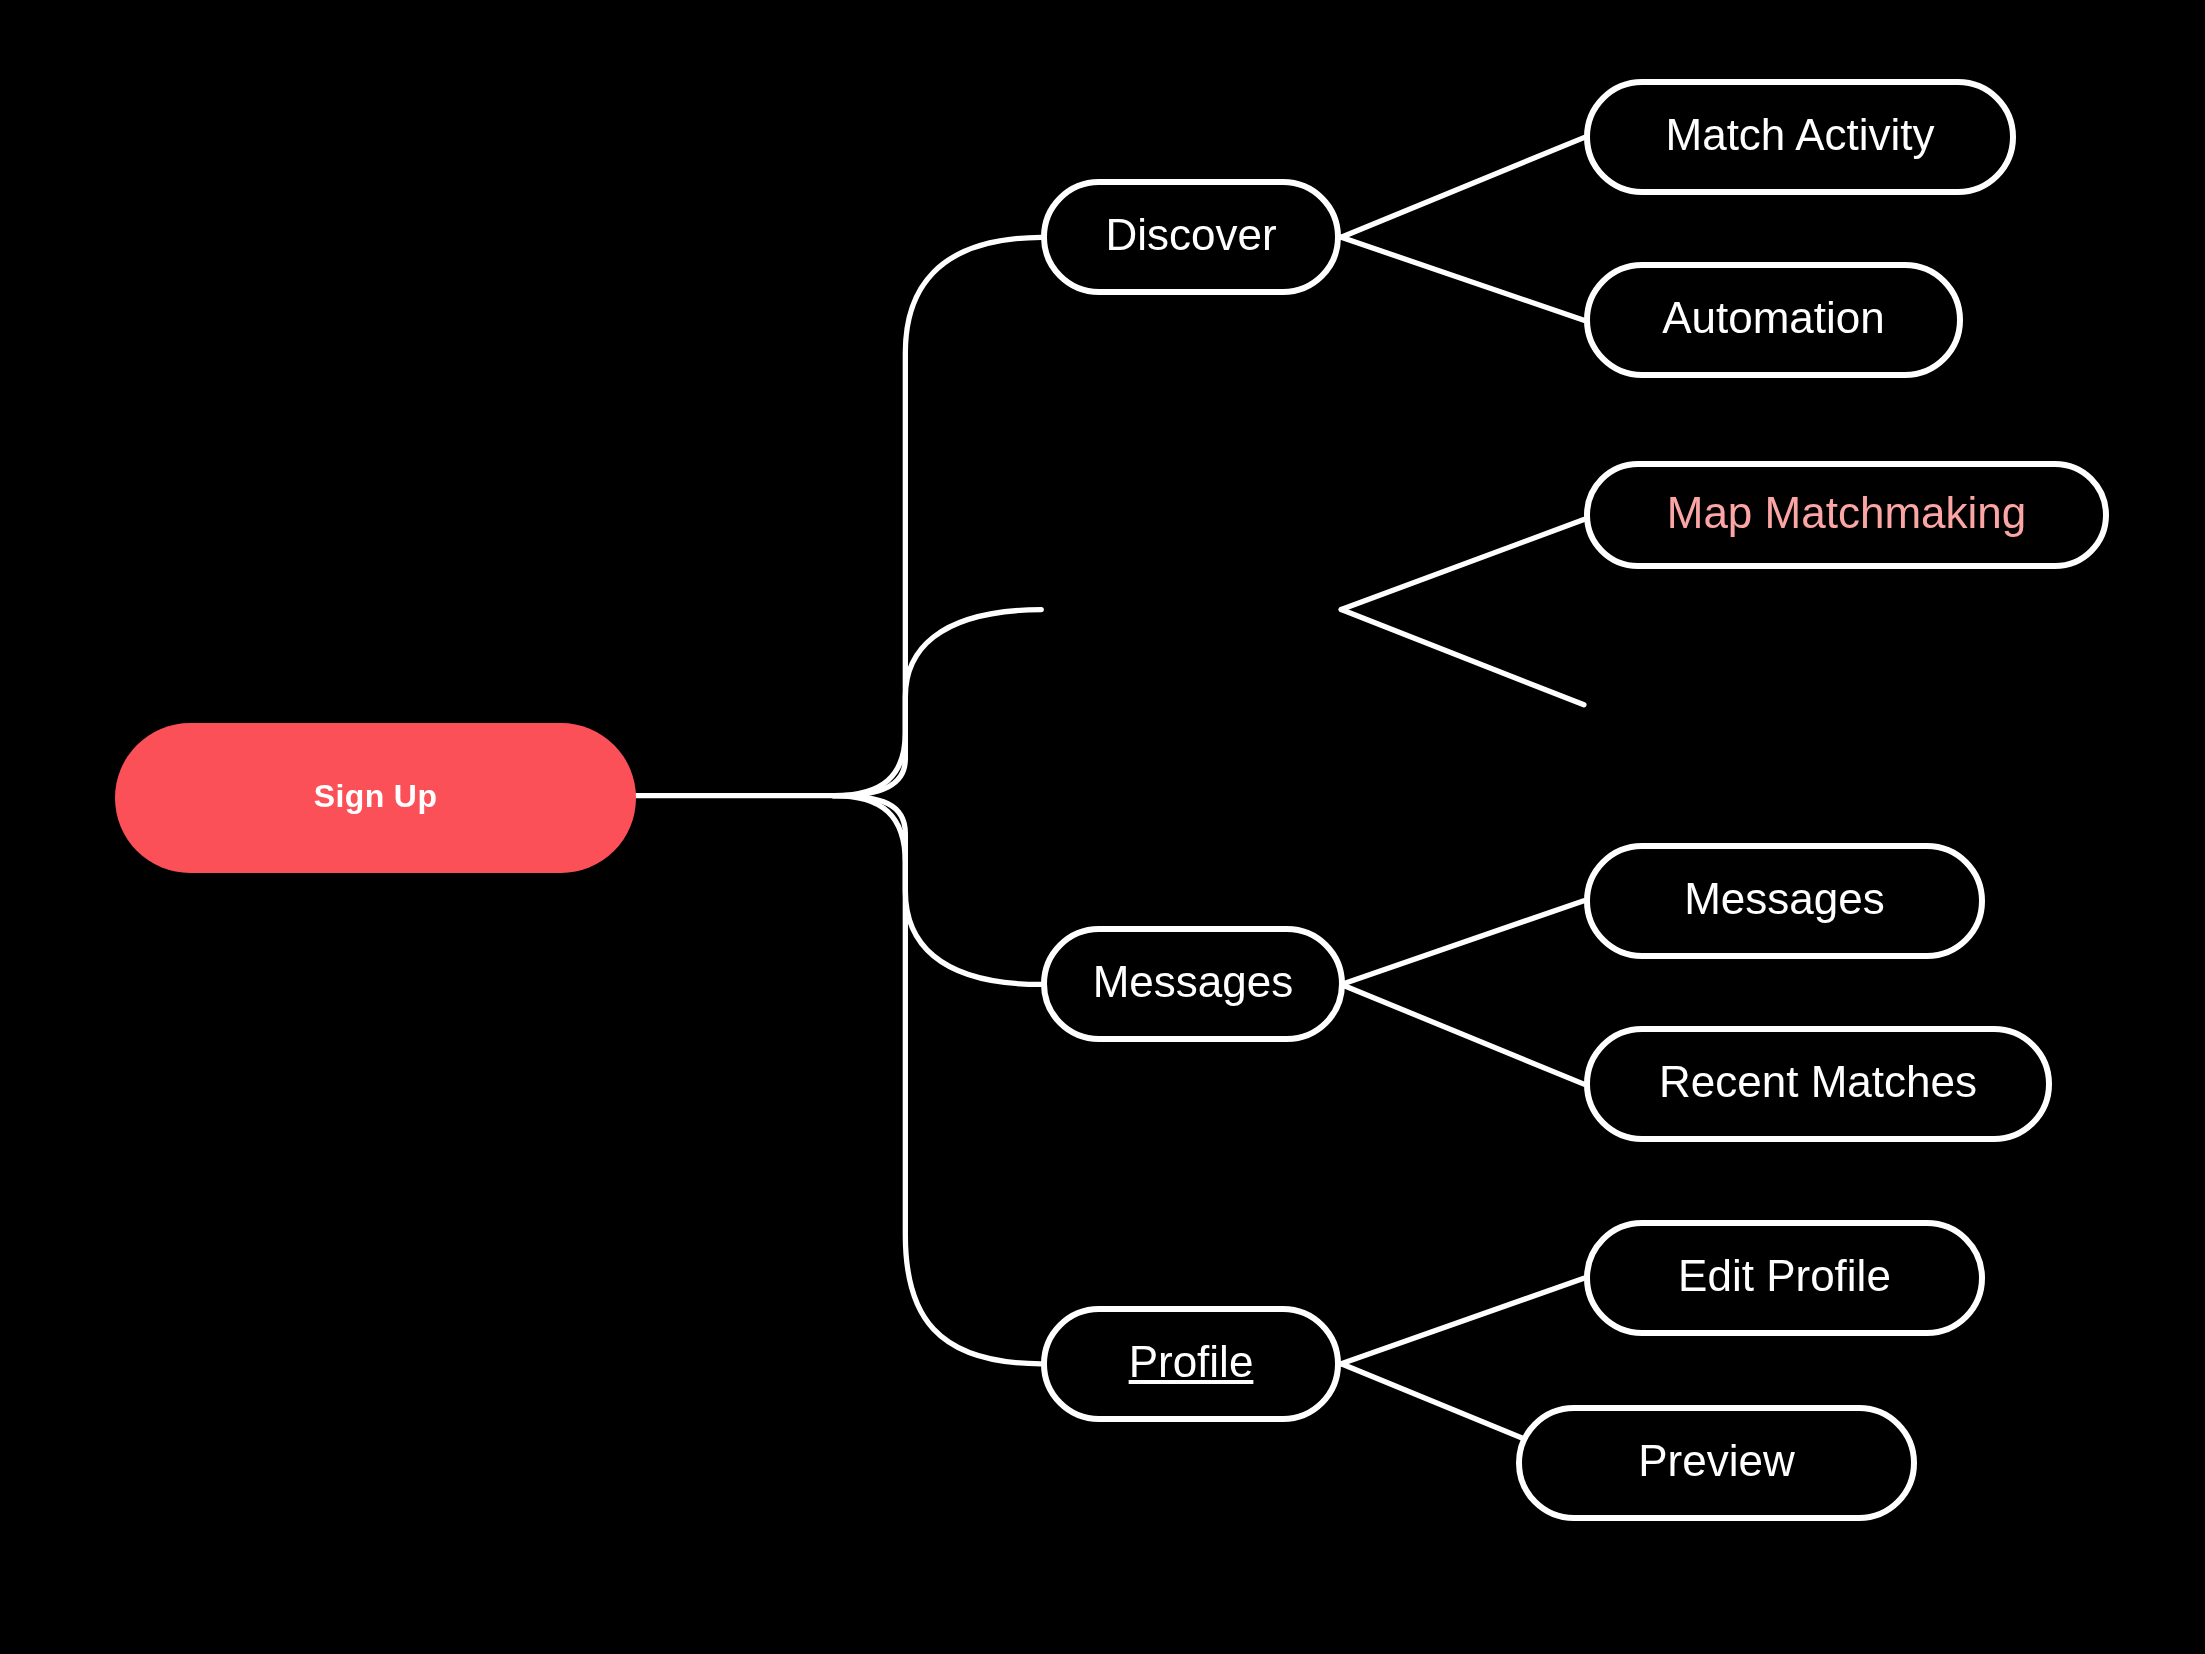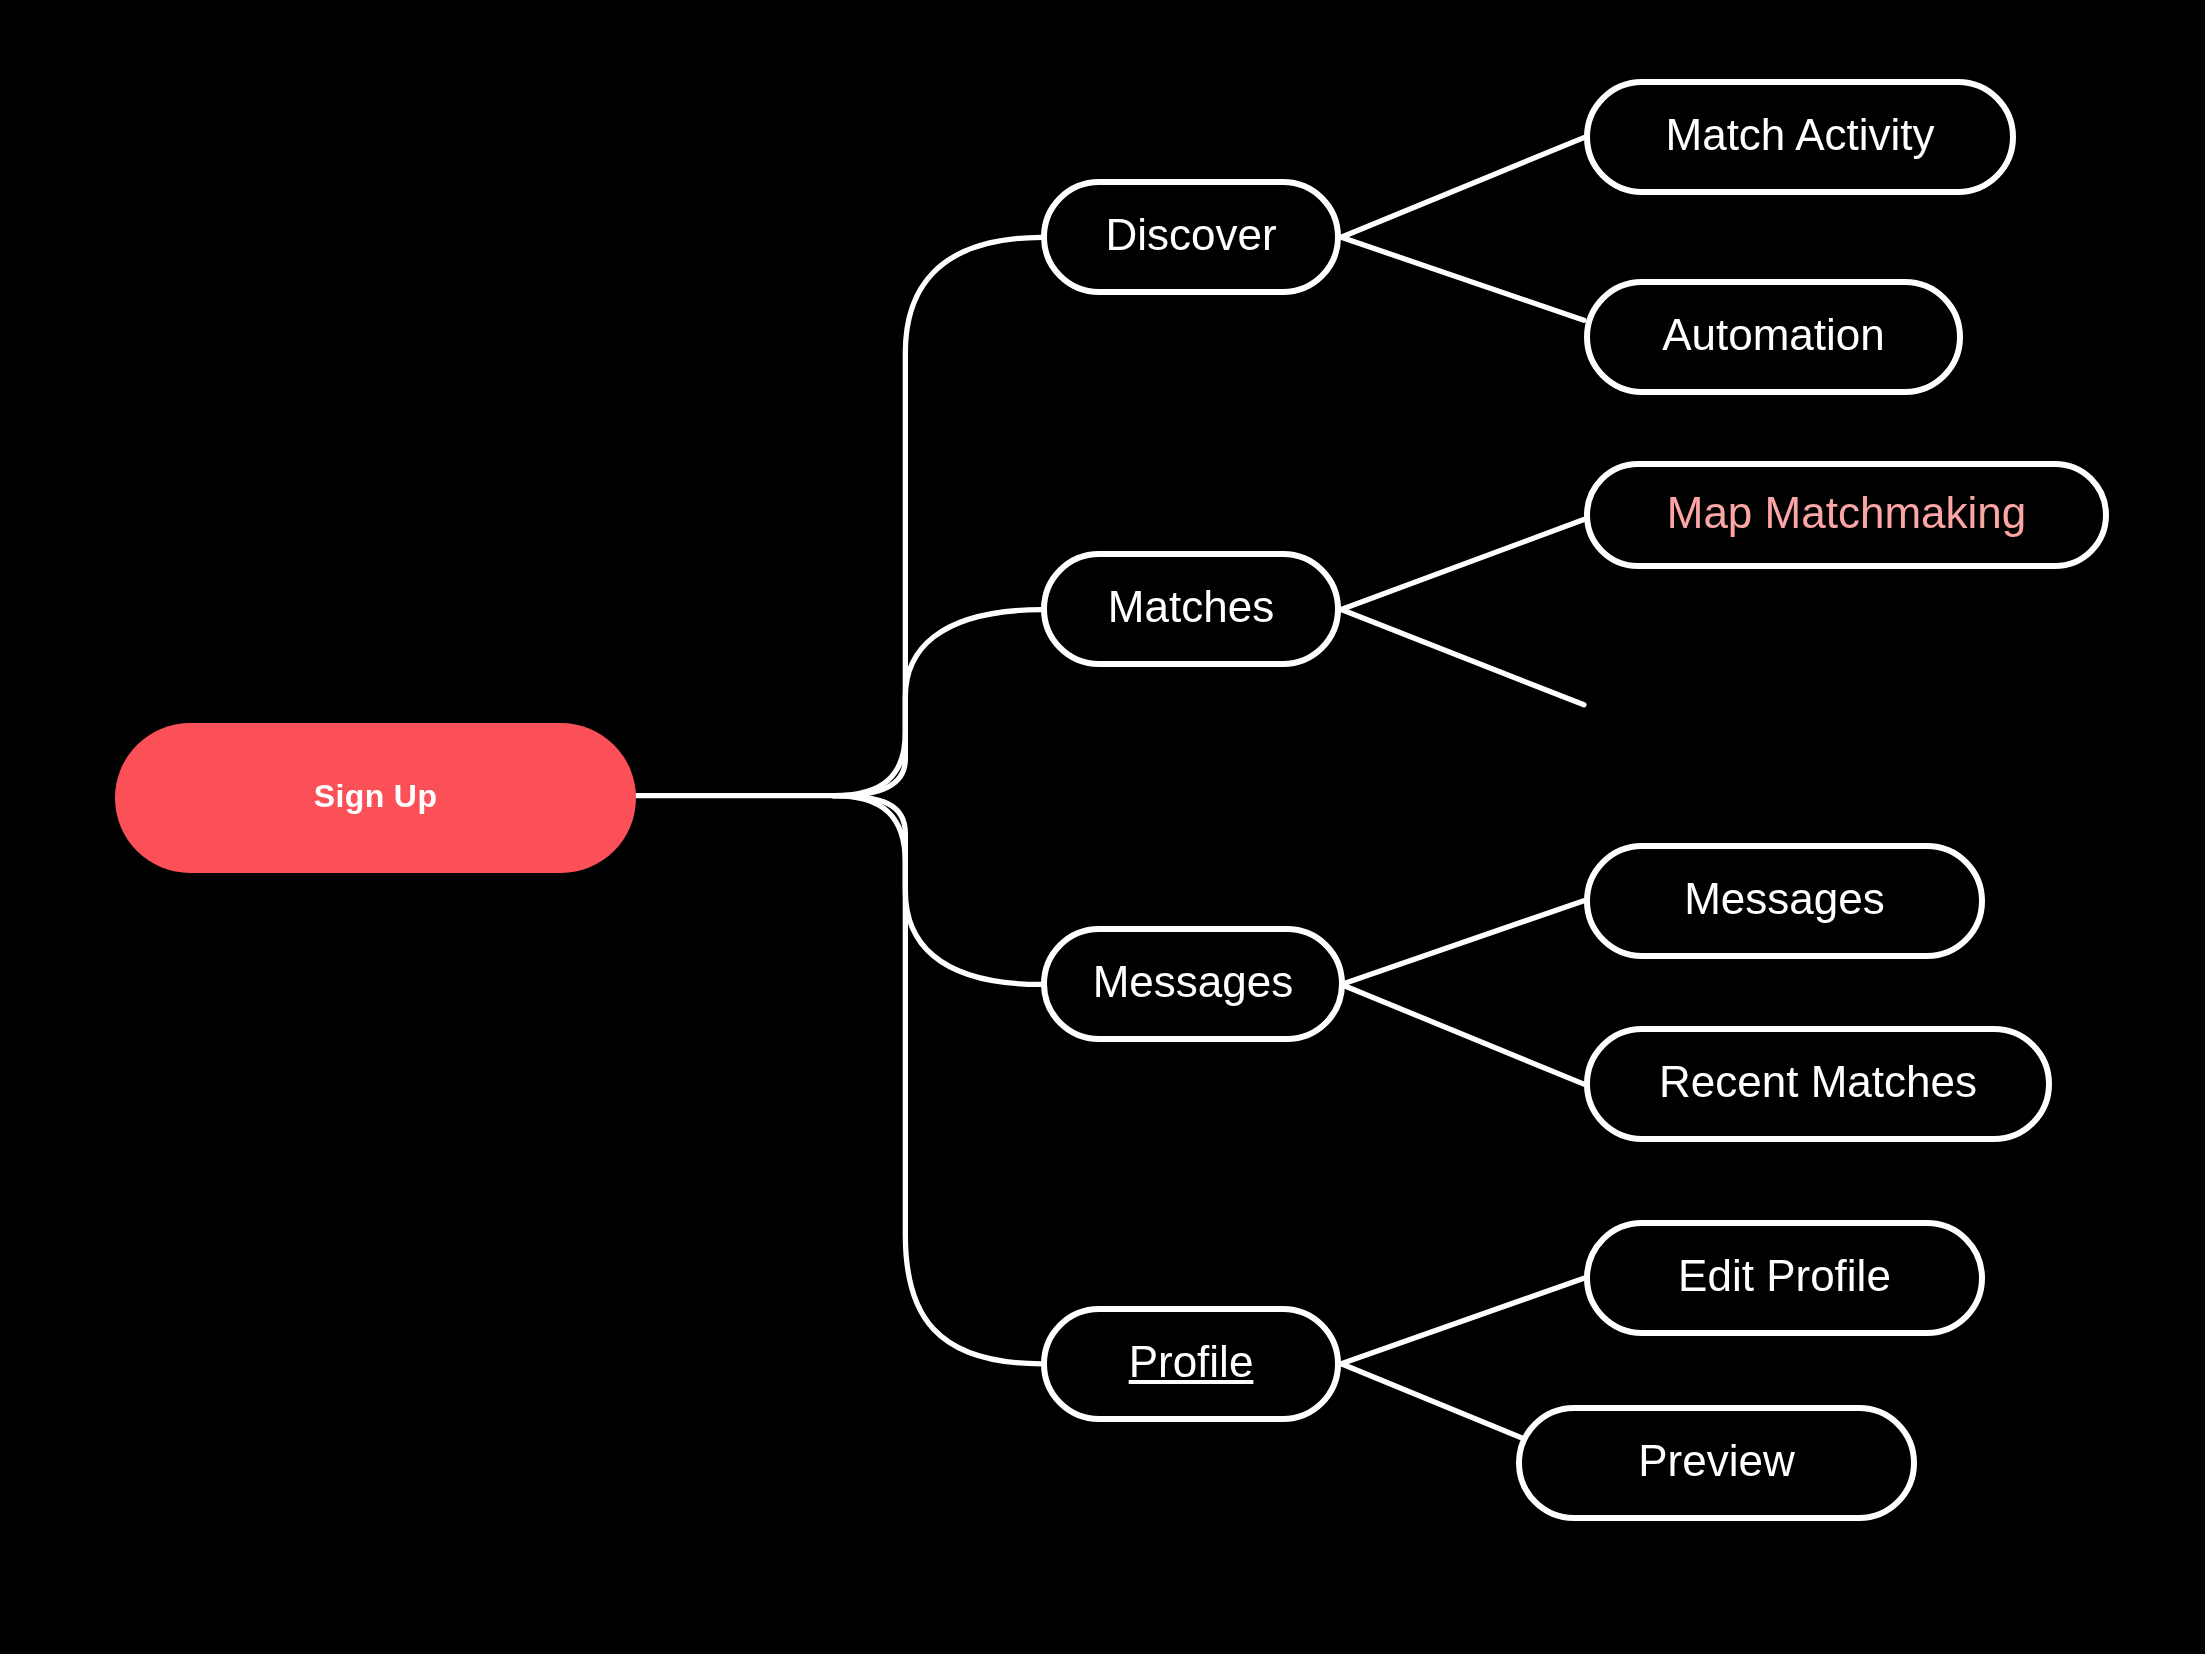--- a/index.html
+++ b/index.html
@@ -91,27 +91,24 @@
   <div class="node node-root" style="left: 115px; top: 723px; width: 521px; height: 150px; background: rgb(251, 80, 88); color: rgb(255, 255, 255);">
     <span class="node-label">Sign Up</span>
   </div>
 
   <div class="node node-branch" style="left: 1041px; top: 179px; width: 300px; height: 116px; border-color: rgb(255, 255, 255); color: rgb(255, 255, 255); background: rgb(0, 0, 0);">
     <span class="node-label">Discover</span>
   </div>
   <div class="node node-leaf" style="left: 1584px; top: 79px; width: 432px; height: 116px; border-color: rgb(255, 255, 255); color: rgb(255, 255, 255); background: rgb(0, 0, 0);">
     <span class="node-label">Match Activity</span>
   </div>
-  <div class="node node-leaf" style="left: 1584px; top: 279px; width: 379px; height: 116px; border-color: rgb(255, 255, 255); color: rgb(255, 255, 255); background: rgb(0, 0, 0);">
+  <div class="node node-leaf" style="left: 1584px; top: 262px; width: 379px; height: 116px; border-color: rgb(255, 255, 255); color: rgb(255, 255, 255); background: rgb(0, 0, 0);">
     <span class="node-label">Automation</span>
   </div>
 
-  <div class="node node-branch" style="left: 1041px; top: 551px; width: 300px; height: 116px; border-color: rgb(255, 255, 255); color: rgb(255, 255, 255); background: rgb(0, 0, 0);">
-    <span class="node-label">Matches</span>
-  </div>
   <div class="node node-leaf" style="left: 1584px; top: 461px; width: 525px; height: 108px; border-color: rgb(255, 255, 255); color: #fca5a5; background: rgb(0, 0, 0); text-align: center;">
     <span class="node-label">Map Matchmaking</span>
   </div>
 
   <div class="node node-branch" style="left: 1041px; top: 926px; width: 304px; height: 116px; border-color: rgb(255, 255, 255); color: rgb(255, 255, 255); background: rgb(0, 0, 0);">
     <span class="node-label">Messages</span>
   </div>
   <div class="node node-leaf" style="left: 1584px; top: 843px; width: 401px; height: 116px; border-color: rgb(255, 255, 255); color: rgb(255, 255, 255); background: rgb(0, 0, 0);">
     <span class="node-label">Messages</span>
   </div>

